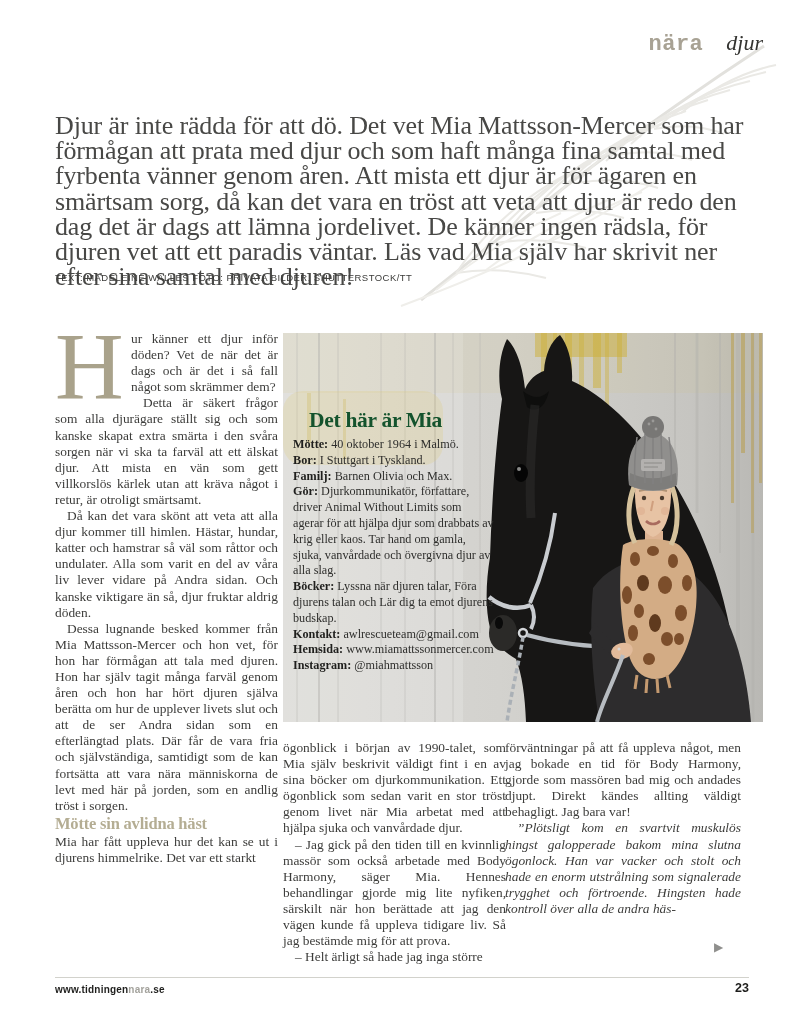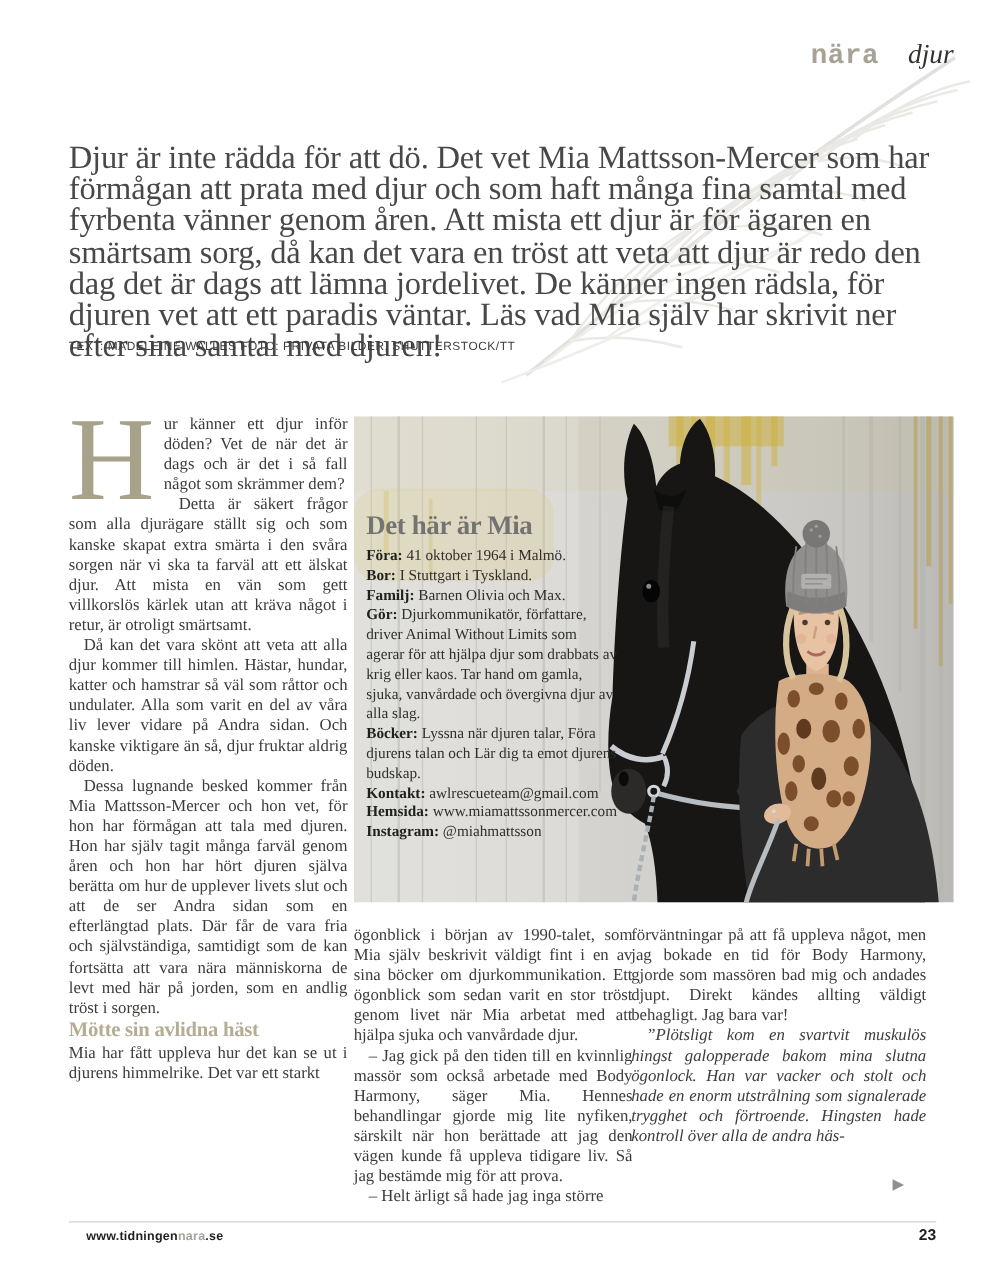--- a/index.html
+++ b/index.html
@@ -39,29 +39,29 @@
   .quote{font-style:italic;}
   .cont-arrow{position:absolute;left:714px;top:940px;z-index:2;color:#8f8f8d;
               font-size:12px;font-family:"DejaVu Sans",sans-serif;}
 
   
   .photo{position:absolute;left:283px;top:333px;width:480px;height:389px;z-index:1;}
   .photo svg{display:block;}
 
   
   .infobox{position:absolute;left:293px;top:407px;width:202px;z-index:2;}
-  .infobox-title{font-weight:bold;font-size:21.5px;line-height:26px;color:#737373;
-                 letter-spacing:-0.3px;margin:0 0 4px 0;}
+  .infobox-title{font-weight:bold;font-size:21.5px;line-height:26px;color:#14532d;
+                 letter-spacing:-0.3px;margin:0 0 4px 16px;}
   .infobox-row{font-size:12.2px;line-height:15.8px;color:#2e2e2c;}
   .infobox-row .lbl{font-weight:bold;color:#1f1f1d;}
 
   
   .footer-rule{position:absolute;left:55px;top:977px;width:694px;height:1px;
                background:#d2d2cc;z-index:2;}
-  .footer-left{position:absolute;left:69px;top:984px;z-index:2;
+  .footer-left{position:absolute;left:55px;top:984px;z-index:2;
                font-family:"Liberation Sans",sans-serif;font-weight:bold;font-size:10px;
                color:#1f1f1d;letter-spacing:.2px;}
   .footer-left .mid{color:#a3a29c;}
   .footer-page{position:absolute;right:38px;top:981px;z-index:2;
                font-family:"Liberation Sans",sans-serif;font-weight:bold;font-size:12.5px;
                color:#1d1d1b;}
 </style>
 </head>
 <body>
 
@@ -234,21 +234,21 @@
         <line x1="361" y1="134" x2="375" y2="134" stroke="#8b8a87"></line>
         <ellipse cx="339" cy="318" rx="11" ry="8" fill="#e2bb9b" transform="rotate(-15 339 318)"></ellipse>
         <circle cx="336" cy="316" r="1.5" fill="#d8d8d8"></circle>
         <path d="M340,322 C330,350 318,372 314,389" stroke="#b7bcc1" stroke-width="4" fill="none"></path>
       </g>
     </svg>
   </div>
 
   <div class="infobox">
     <p class="infobox-title">Det här är Mia</p>
-    <div class="infobox-row"><span class="lbl">Föra:</span> <span>41 oktober 1964 i Malmö.</span></div>
+    <div class="infobox-row"><span class="lbl">Mötte:</span> <span>40 oktober 1964 i Malmö.</span></div>
     <div class="infobox-row"><span class="lbl">Bor:</span> <span>I Stuttgart i Tyskland.</span></div>
     <div class="infobox-row"><span class="lbl">Familj:</span> <span>Barnen Olivia och Max.</span></div>
     <div class="infobox-row"><span class="lbl">Gör:</span> <span>Djurkommunikatör, författare, driver Animal Without Limits som agerar för att hjälpa djur som drabbats av krig eller kaos. Tar hand om gamla, sjuka, vanvårdade och övergivna djur av alla slag.</span></div>
     <div class="infobox-row"><span class="lbl">Böcker:</span> <span>Lyssna när djuren talar, Föra djurens talan och Lär dig ta emot djurens budskap.</span></div>
     <div class="infobox-row"><span class="lbl">Kontakt:</span> <span>awlrescueteam@gmail.com</span></div>
     <div class="infobox-row"><span class="lbl">Hemsida:</span> <span>www.miamattssonmercer.com</span></div>
     <div class="infobox-row"><span class="lbl">Instagram:</span> <span>@miahmattsson</span></div>
   </div>
 
   <div class="col" id="col2">

